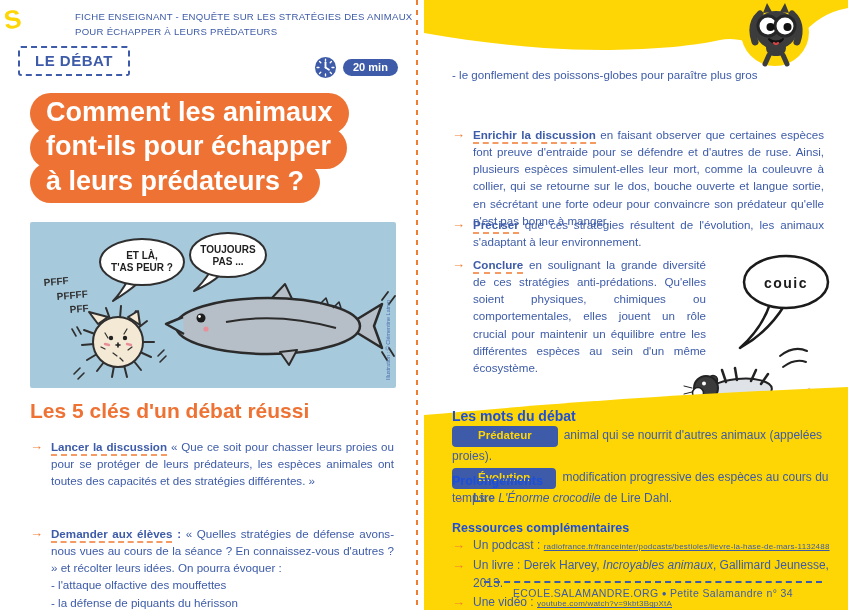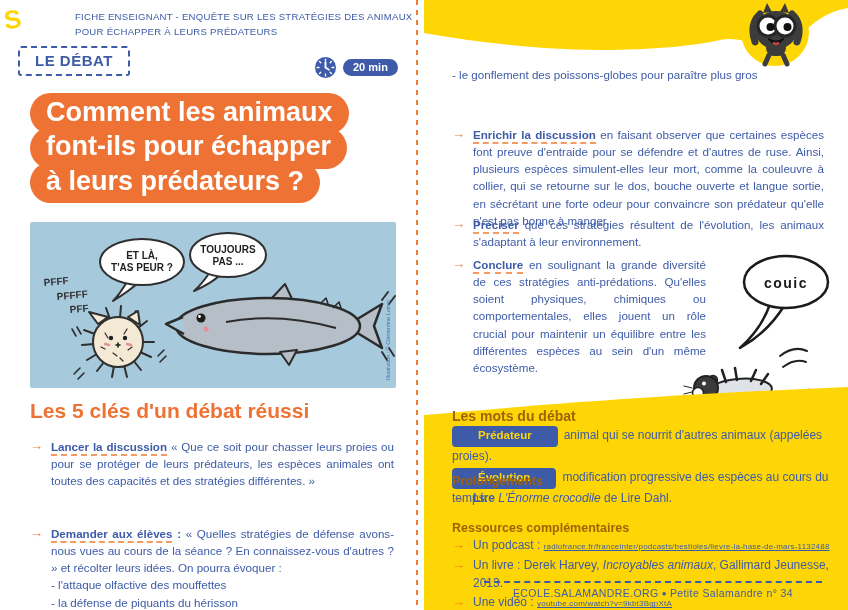--- a/index.html
+++ b/index.html
@@ -34,21 +34,21 @@
   .lead{font-weight:bold;border-bottom:2px dashed #f49a62;padding-bottom:1px;}
   .sep{font-weight:bold;}
   .subitems div{text-align:left;}
   .hint{color:#3d5ba8;font-size:11.6px;line-height:1.5;padding-left:10px;text-indent:-10px;}
   .couic-space{float:right;width:118px;height:84px;margin-top:14px;}
 
   
   .rp{position:absolute;left:424px;top:0;width:424px;height:478px;}
   .yellow-block{position:absolute;left:0;top:385px;width:424px;height:225px;}
   .yb-content{position:absolute;left:0;top:0;width:424px;height:225px;}
-  .red-h{color:#a16207;font-weight:bold;text-align:center;}
+  .red-h{color:#1d4ed8;font-weight:bold;text-align:center;}
   .vtitle{left:28px;top:23px;font-size:14px;}
   .vline{color:#3d5ba8;font-size:12px;line-height:1.55;}
   .term-pill{display:inline-block;background:#3d5ba8;color:#ffd605;font-weight:bold;
     font-size:11.5px;padding:1px 26px 2px;border-radius:4px;margin-right:6px;}
   .smalllink{font-size:8px;text-decoration:underline;letter-spacing:.2px;cursor:pointer;}
   .ftr{position:absolute;right:26px;top:196px;width:338px;border-top:2px dashed #3d5ba8;
     padding-top:4px;text-align:center;color:#3d5ba8;font-size:10.5px;letter-spacing:.4px;}
   .ftr .dot{font-size:8px;vertical-align:1px;padding:0 3px;color:#3d5ba8;}
   .it{font-style:italic;}
   .bold-blue{font-weight:bold;}

